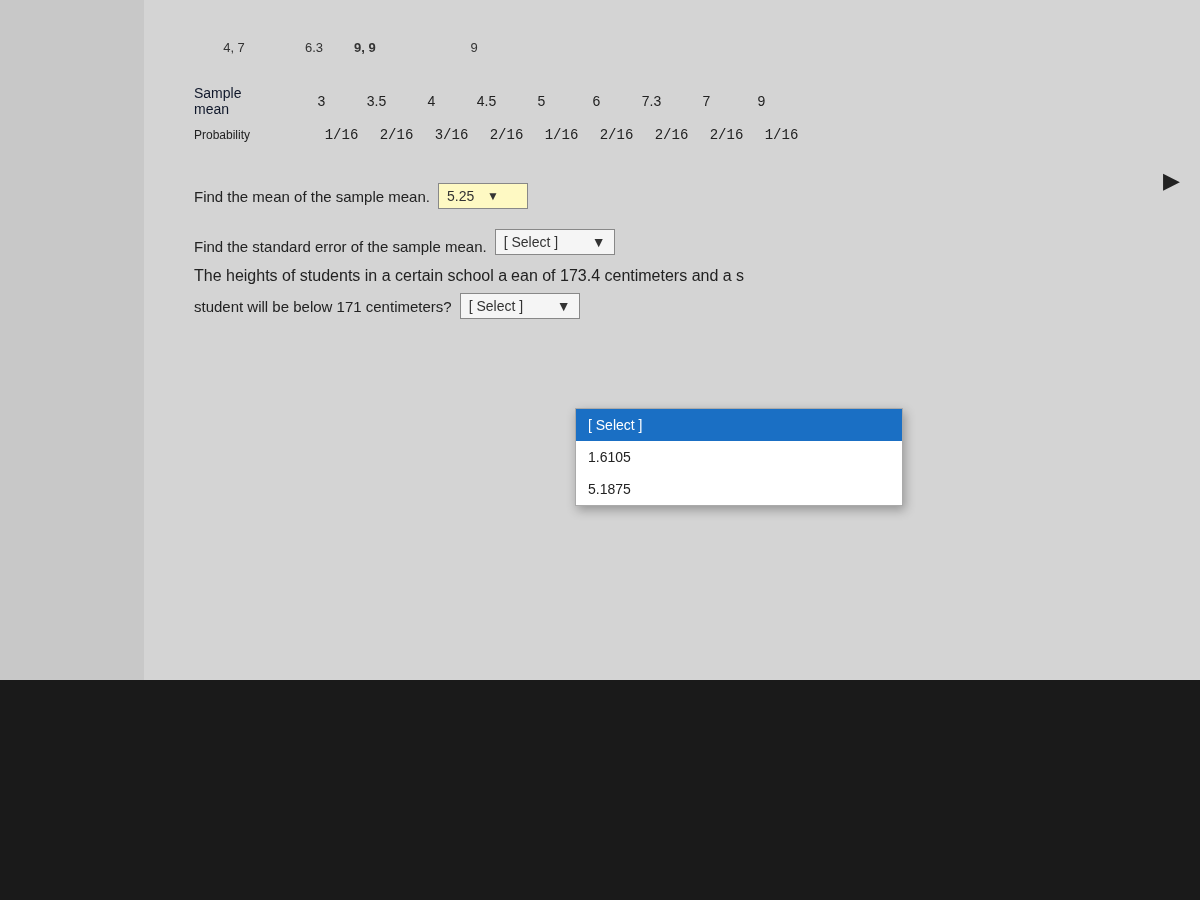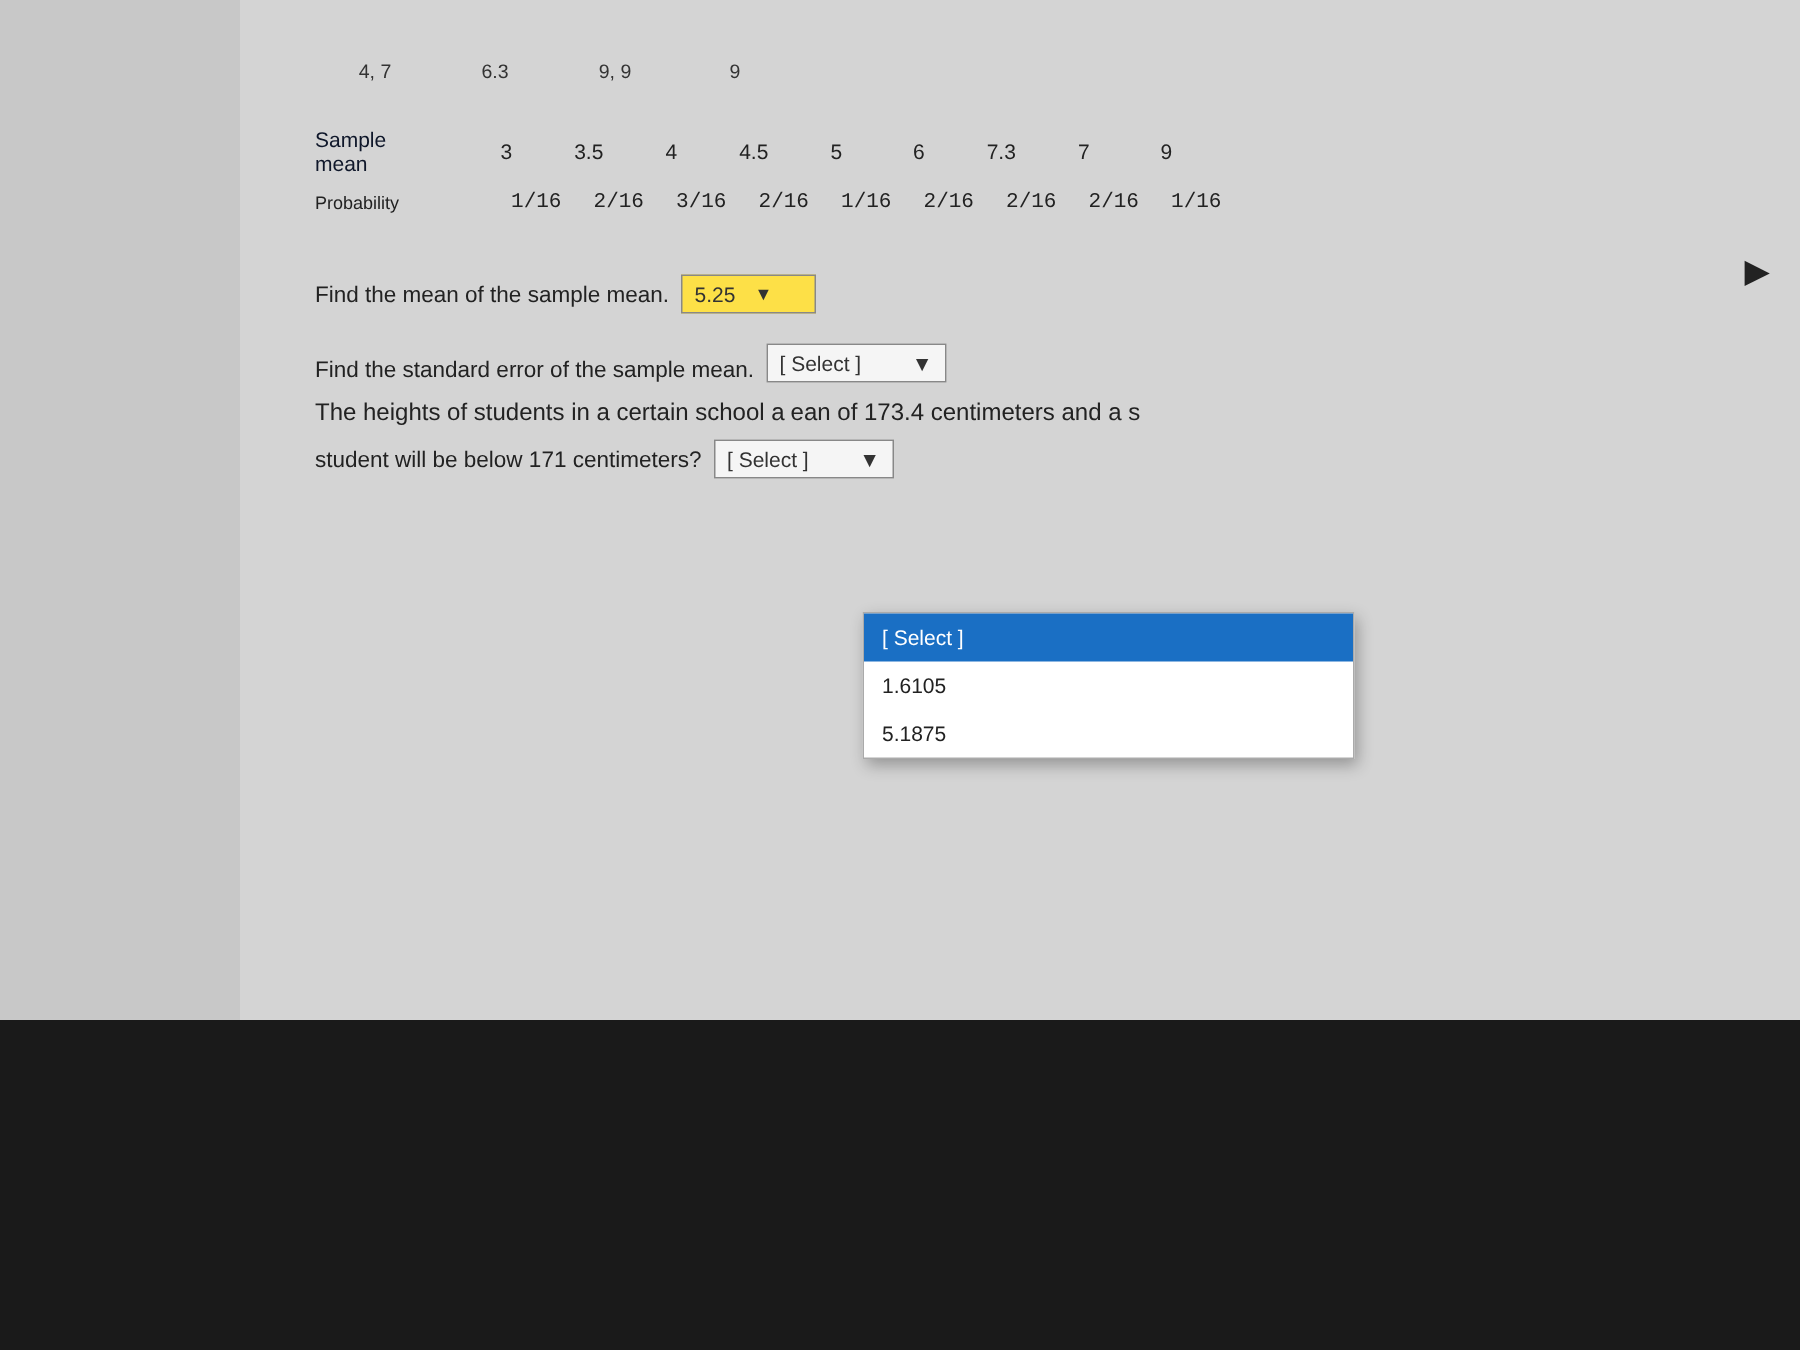--- a/index.html
+++ b/index.html
@@ -10,21 +10,21 @@
       width: 1200px;
       height: 900px;
       overflow: hidden;
       position: relative;
     }
 
     .main-content {
       background-color: #d4d4d4;
       position: absolute;
       top: 0;
-      left: 160px;
+      left: 144px;
       right: 0;
       height: 680px;
       padding: 40px 50px;
     }
 
     .left-sidebar {
       position: absolute;
       top: 0;
       left: 0;
       width: 160px;
@@ -110,21 +110,21 @@
       color: #222;
       position: relative;
     }
 
     .question-text {
       margin-right: 8px;
     }
 
     .select-box {
       border: 1px solid #888;
-      background: #fde047;
+      background: #fef9c3;
       padding: 4px 28px 4px 8px;
       font-size: 14px;
       color: #333;
       cursor: pointer;
       position: relative;
       min-width: 90px;
       display: inline-flex;
       align-items: center;
       justify-content: space-between;
       user-select: none;
@@ -227,21 +227,21 @@
 </head>
 <body>
 
 <div class="left-sidebar"></div>
 
 <div class="main-content">
 
   <div class="top-row truncated-top">
     <span style="min-width:80px;">4, 7</span>
     <span style="min-width:80px; text-align:center;">6.3</span>
-    <span style="min-width:80px; text-align:center;">9, 9</span>
+    <span style="min-width:80px; text-align:left;font-weight:bold;">9, 9</span>
     <span style="min-width:80px; text-align:center;">9</span>
   </div>
 
   <div class="sample-row">
     <div class="sample-label">
       <div>Sample</div>
       <div>mean</div>
     </div>
     <div class="sample-values">
       <span>3</span>

